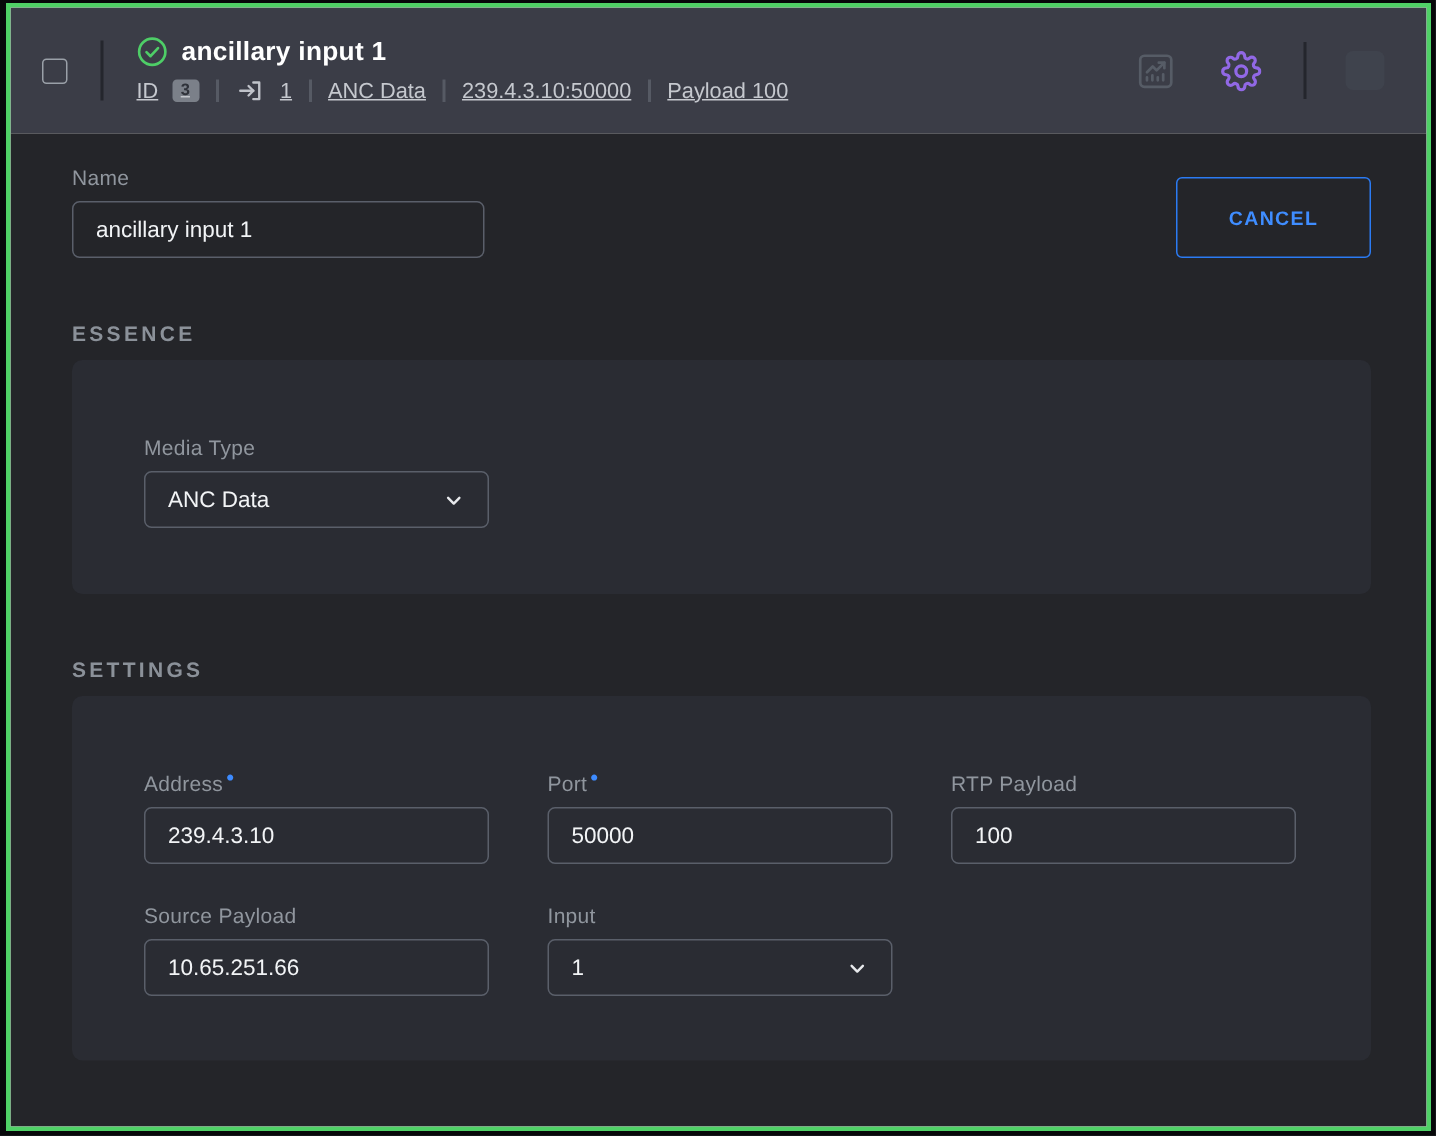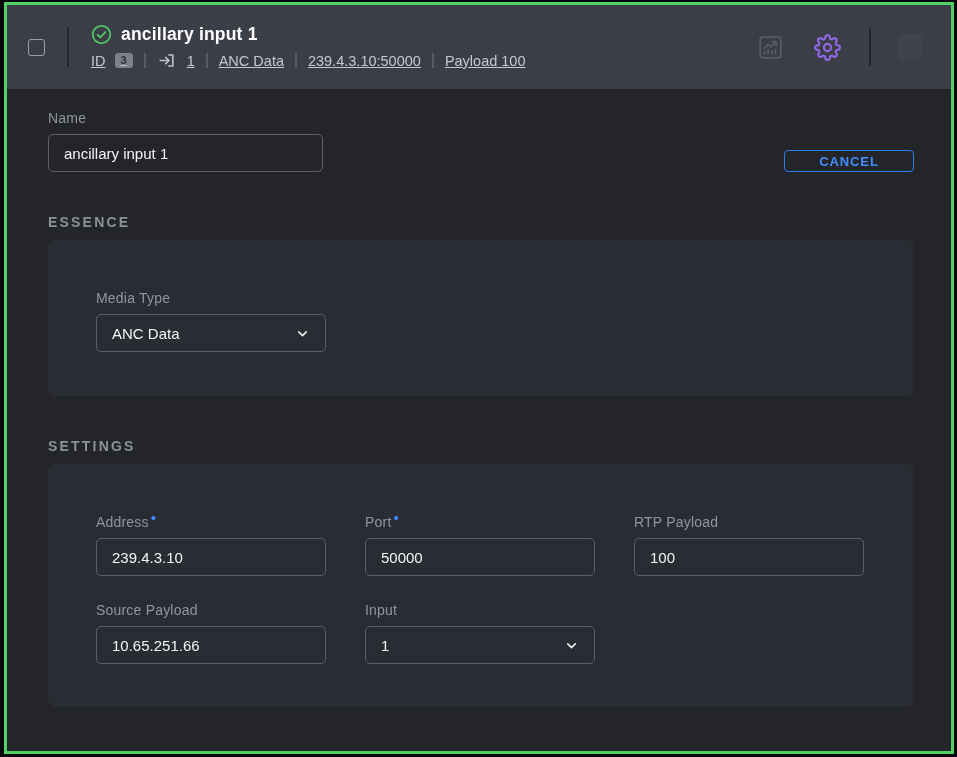--- a/index.html
+++ b/index.html
@@ -60,21 +60,21 @@
   input[type=text], .select {
     height:38px; border:1px solid #5a5f6a; border-radius:5px;
     background:transparent; color:#f2f4f6; font-size:15px;
     padding:0 15px; font-family:"Liberation Sans", sans-serif;
     outline:none; width:230px;
   }
   .name-row { display:flex; justify-content:space-between; align-items:flex-end;gap:28px; }
   .name-field input { width:275px; }
   .btns { display:flex; gap:24px; }
   .btn {
-    width:130px; height:22px; border-radius:4px; background:transparent;
+    width:130px; height:54px; border-radius:4px; background:transparent;
     font-size:13px; font-weight:700; letter-spacing:.9px; cursor:pointer;
     font-family:"Liberation Sans", sans-serif;
   }
   .btn-cancel { border:1px solid #2b7bf3; color:#3f8dff; }
   .btn-apply  { border:1px solid #464a53; color:#5a5f67; cursor:default; }
 
   h2.section {
     margin-top:42px; font-size:14px; font-weight:700;
     letter-spacing:2.2px; color:#8b9199;
   }

